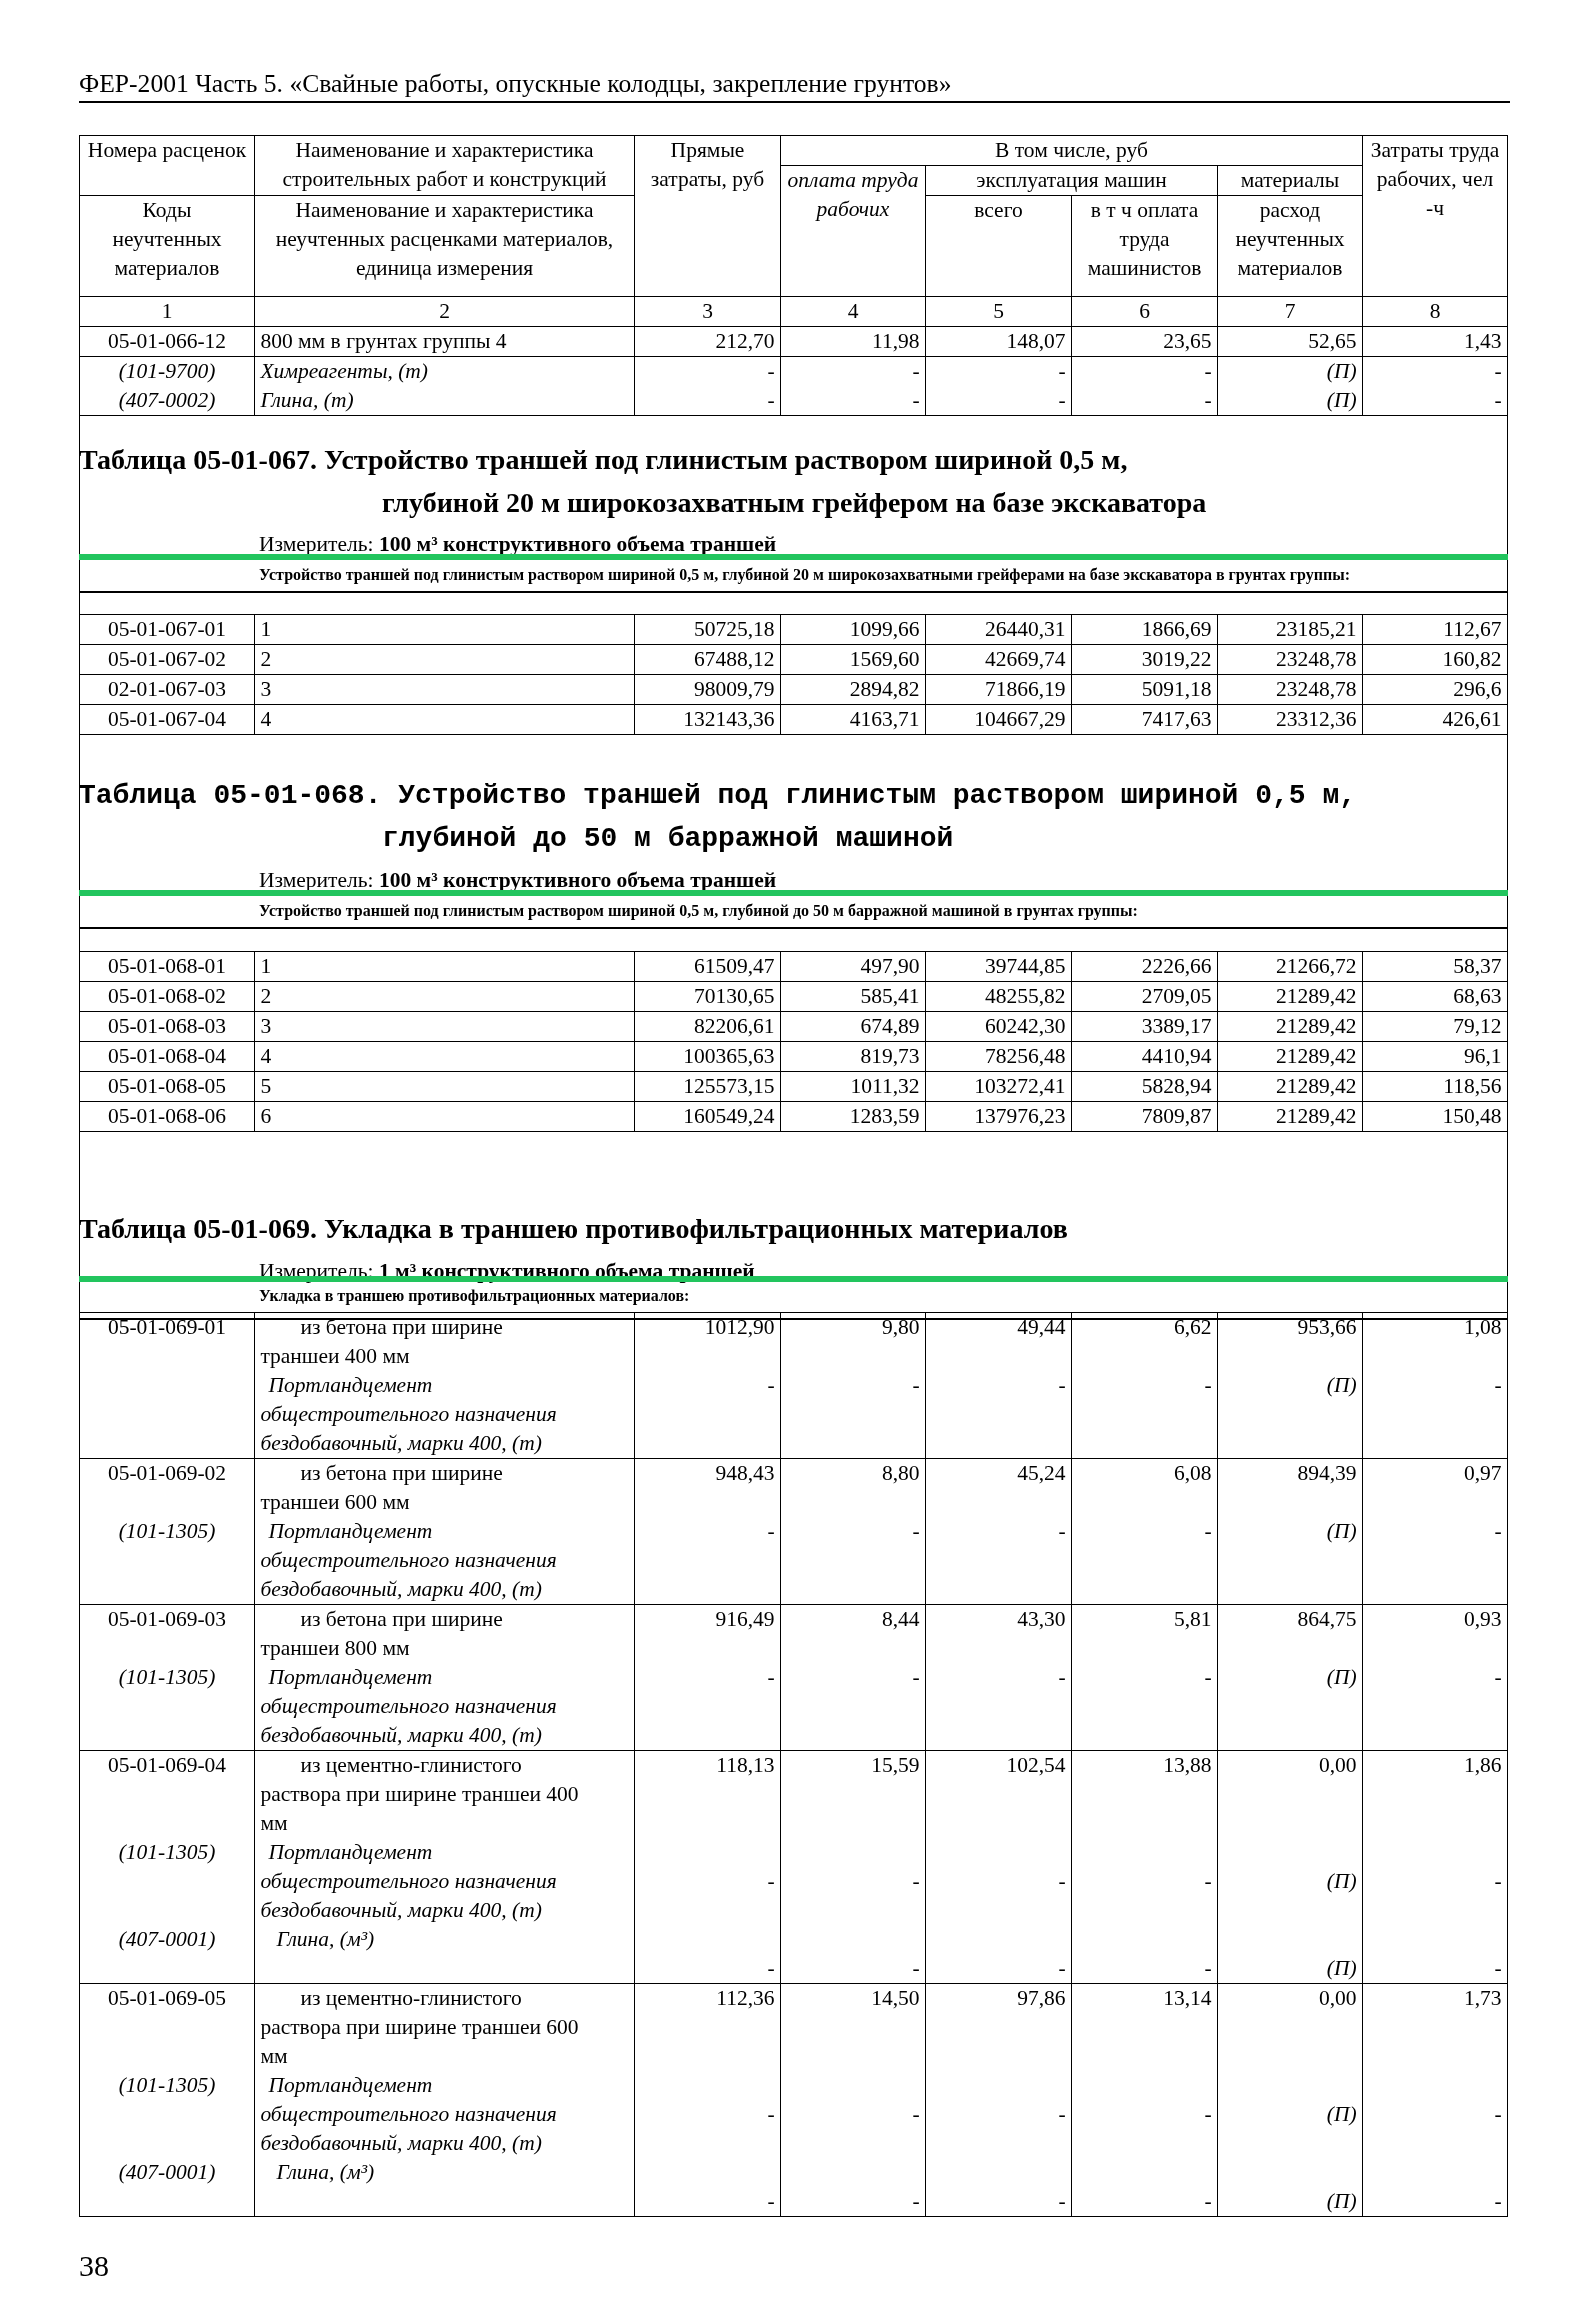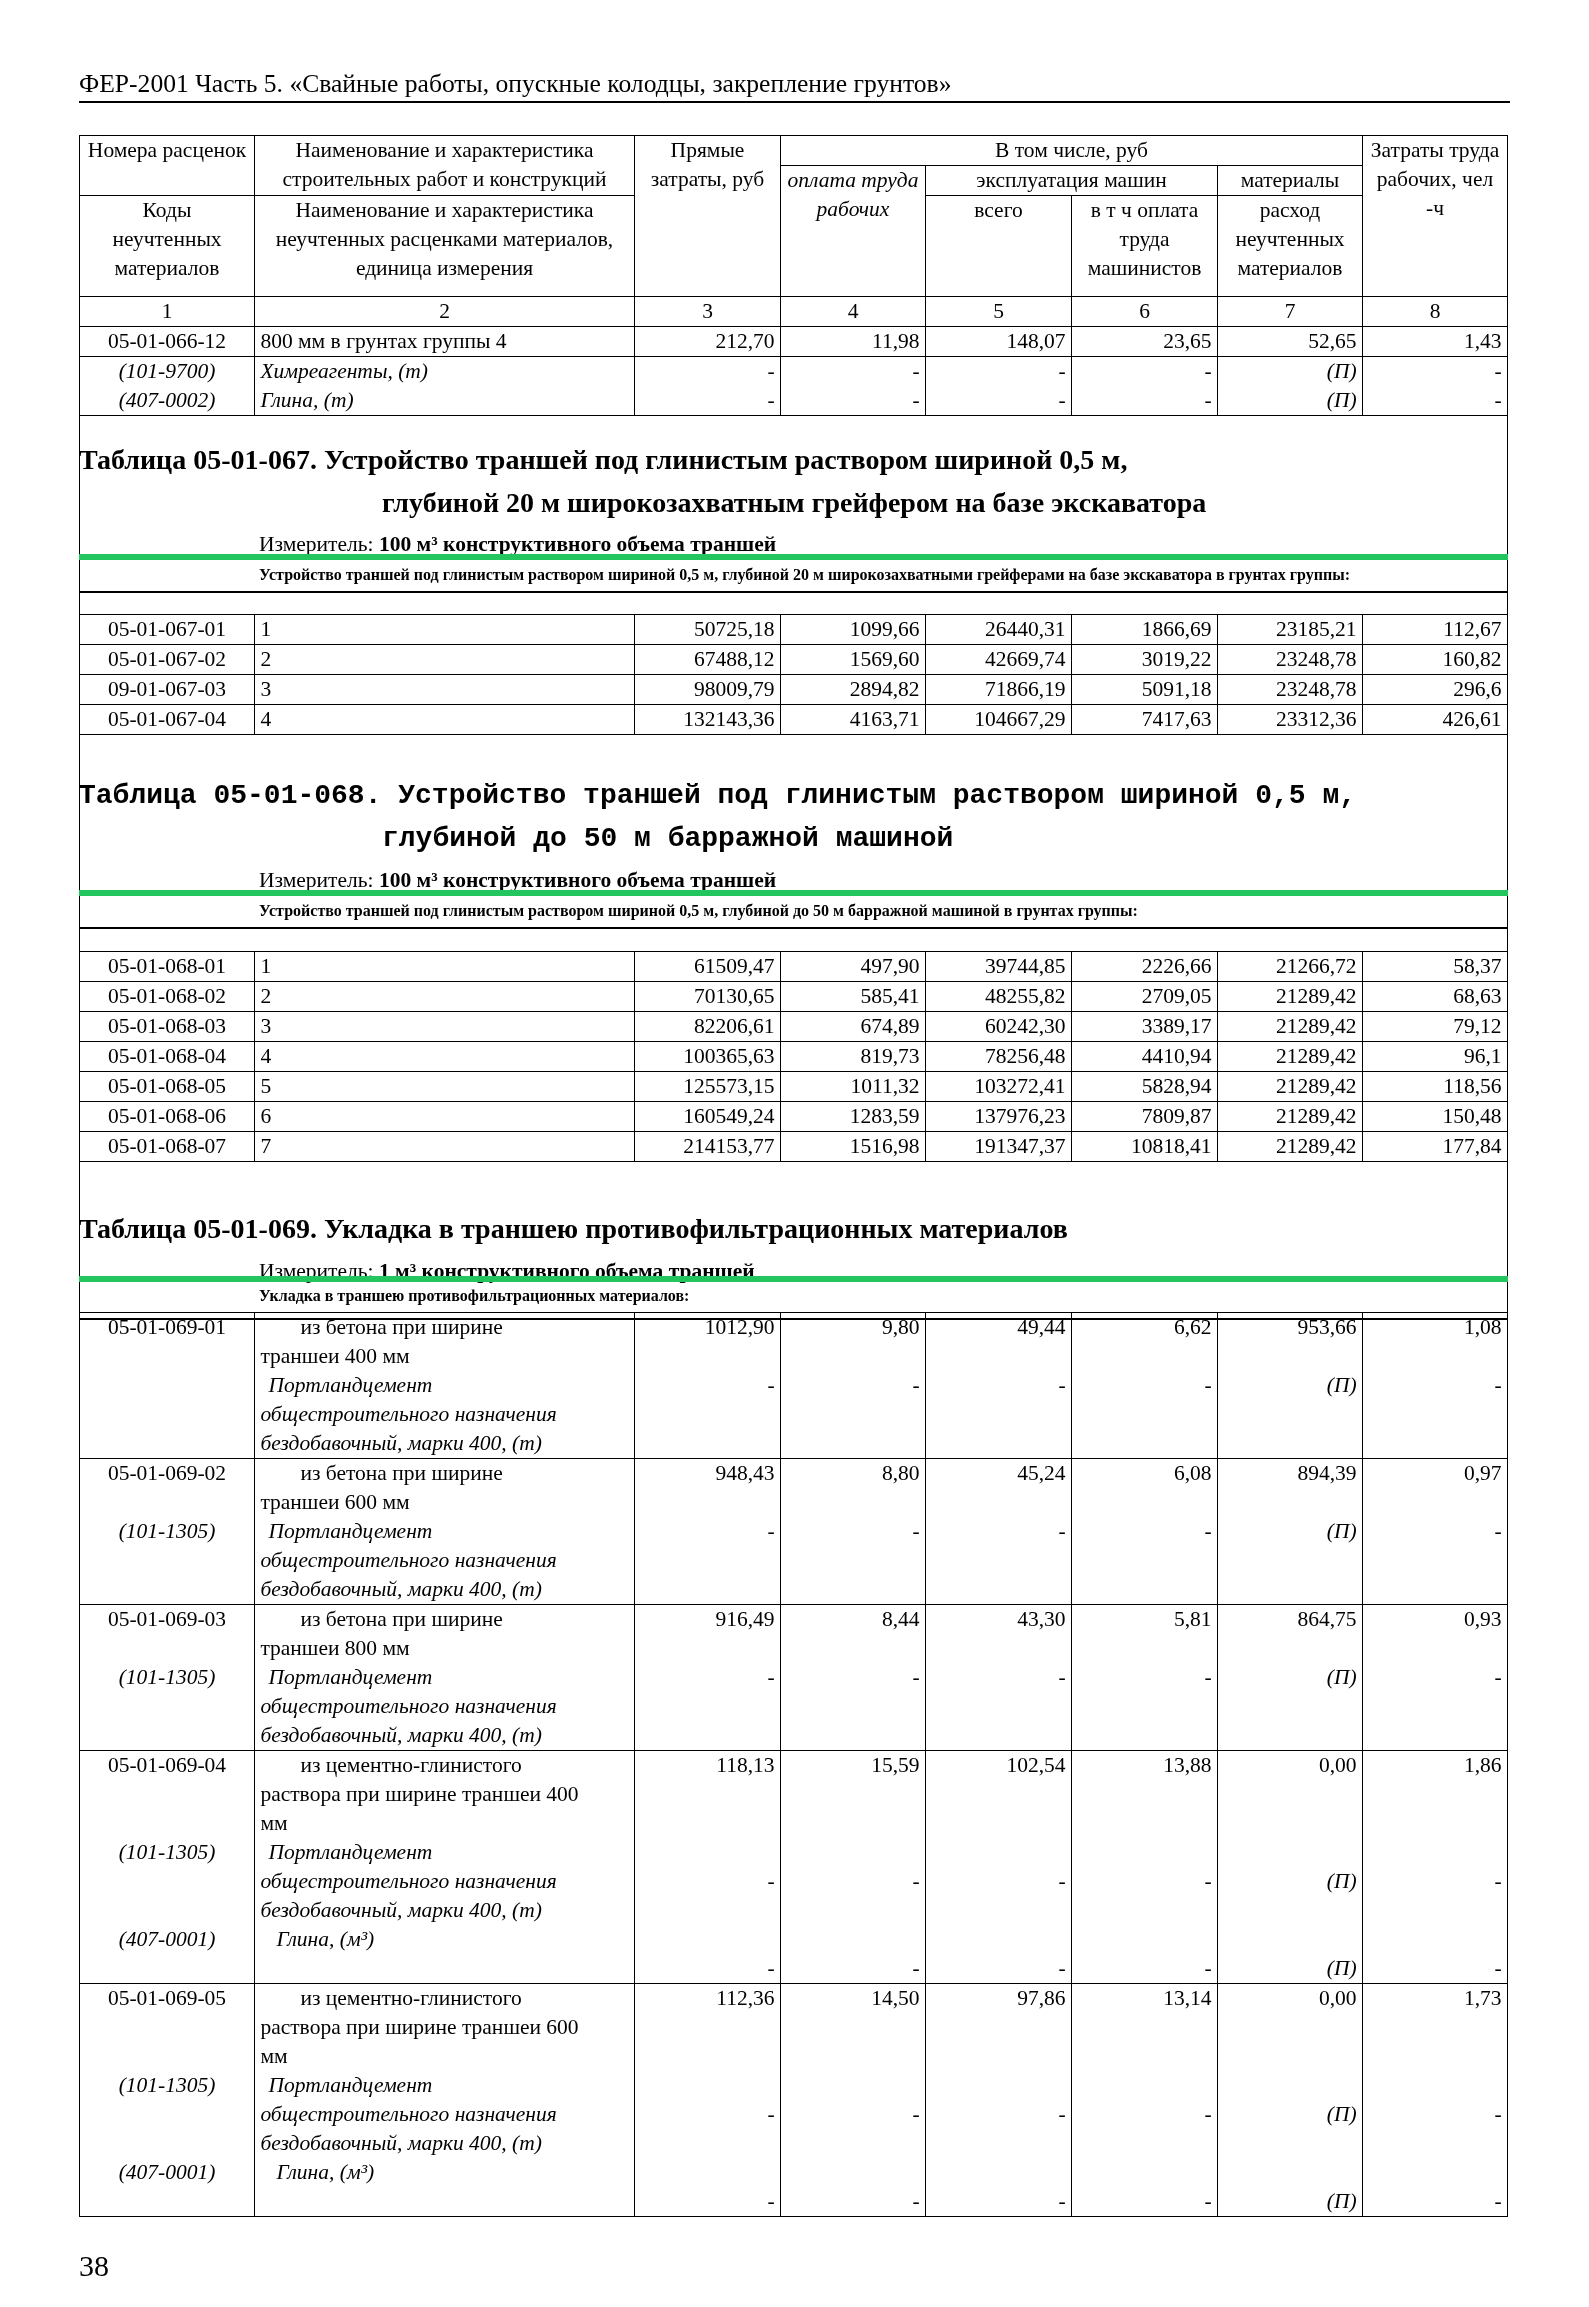--- a/index.html
+++ b/index.html
@@ -159,21 +159,21 @@
         <td class="code">05-01-067-02</td>
         <td>2</td>
         <td class="r">67488,12</td>
         <td class="r">1569,60</td>
         <td class="r">42669,74</td>
         <td class="r">3019,22</td>
         <td class="r">23248,78</td>
         <td class="r">160,82</td>
       </tr>
   <tr>
-        <td class="code">09-01-067-03</td>
+        <td class="code">02-01-067-03</td>
         <td>3</td>
         <td class="r">98009,79</td>
         <td class="r">2894,82</td>
         <td class="r">71866,19</td>
         <td class="r">5091,18</td>
         <td class="r">23248,78</td>
         <td class="r">296,6</td>
       </tr>
   <tr>
         <td class="code">05-01-067-04</td>
@@ -263,30 +263,20 @@
   <tr>
         <td class="code">05-01-068-06</td>
         <td>6</td>
         <td class="r">160549,24</td>
         <td class="r">1283,59</td>
         <td class="r">137976,23</td>
         <td class="r">7809,87</td>
         <td class="r">21289,42</td>
         <td class="r">150,48</td>
       </tr>
-  <tr>
-        <td class="code">05-01-068-07</td>
-        <td>7</td>
-        <td class="r">214153,77</td>
-        <td class="r">1516,98</td>
-        <td class="r">191347,37</td>
-        <td class="r">10818,41</td>
-        <td class="r">21289,42</td>
-        <td class="r">177,84</td>
-      </tr>
 </tbody>
   </table>
 
 <div class="sec-title" style="top:1207px;">
   <span>Таблица 05-01-069. Укладка в траншею противофильтрационных материалов</span>
 </div>
 <div class="meter" style="top:1258px;">
   <span>Измеритель:</span>
   <b>1 м³ конструктивного объема траншей</b>
 </div>

